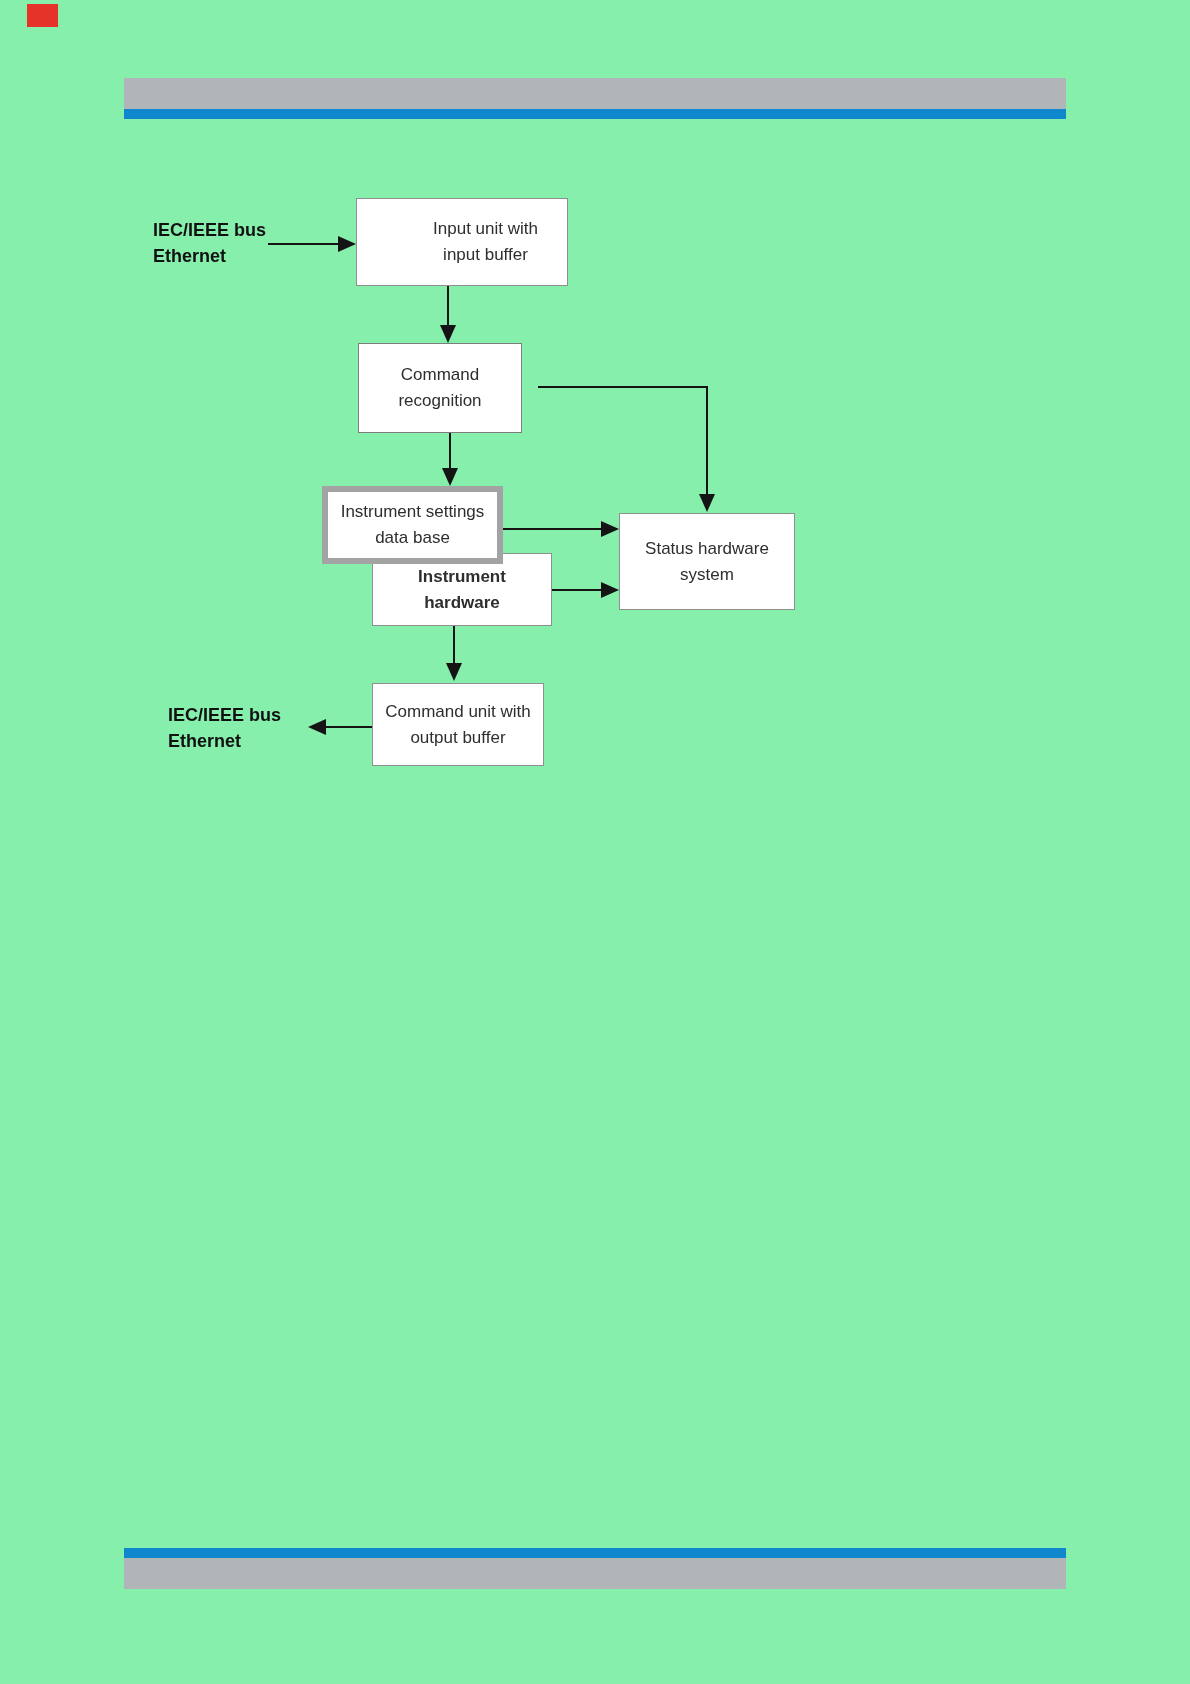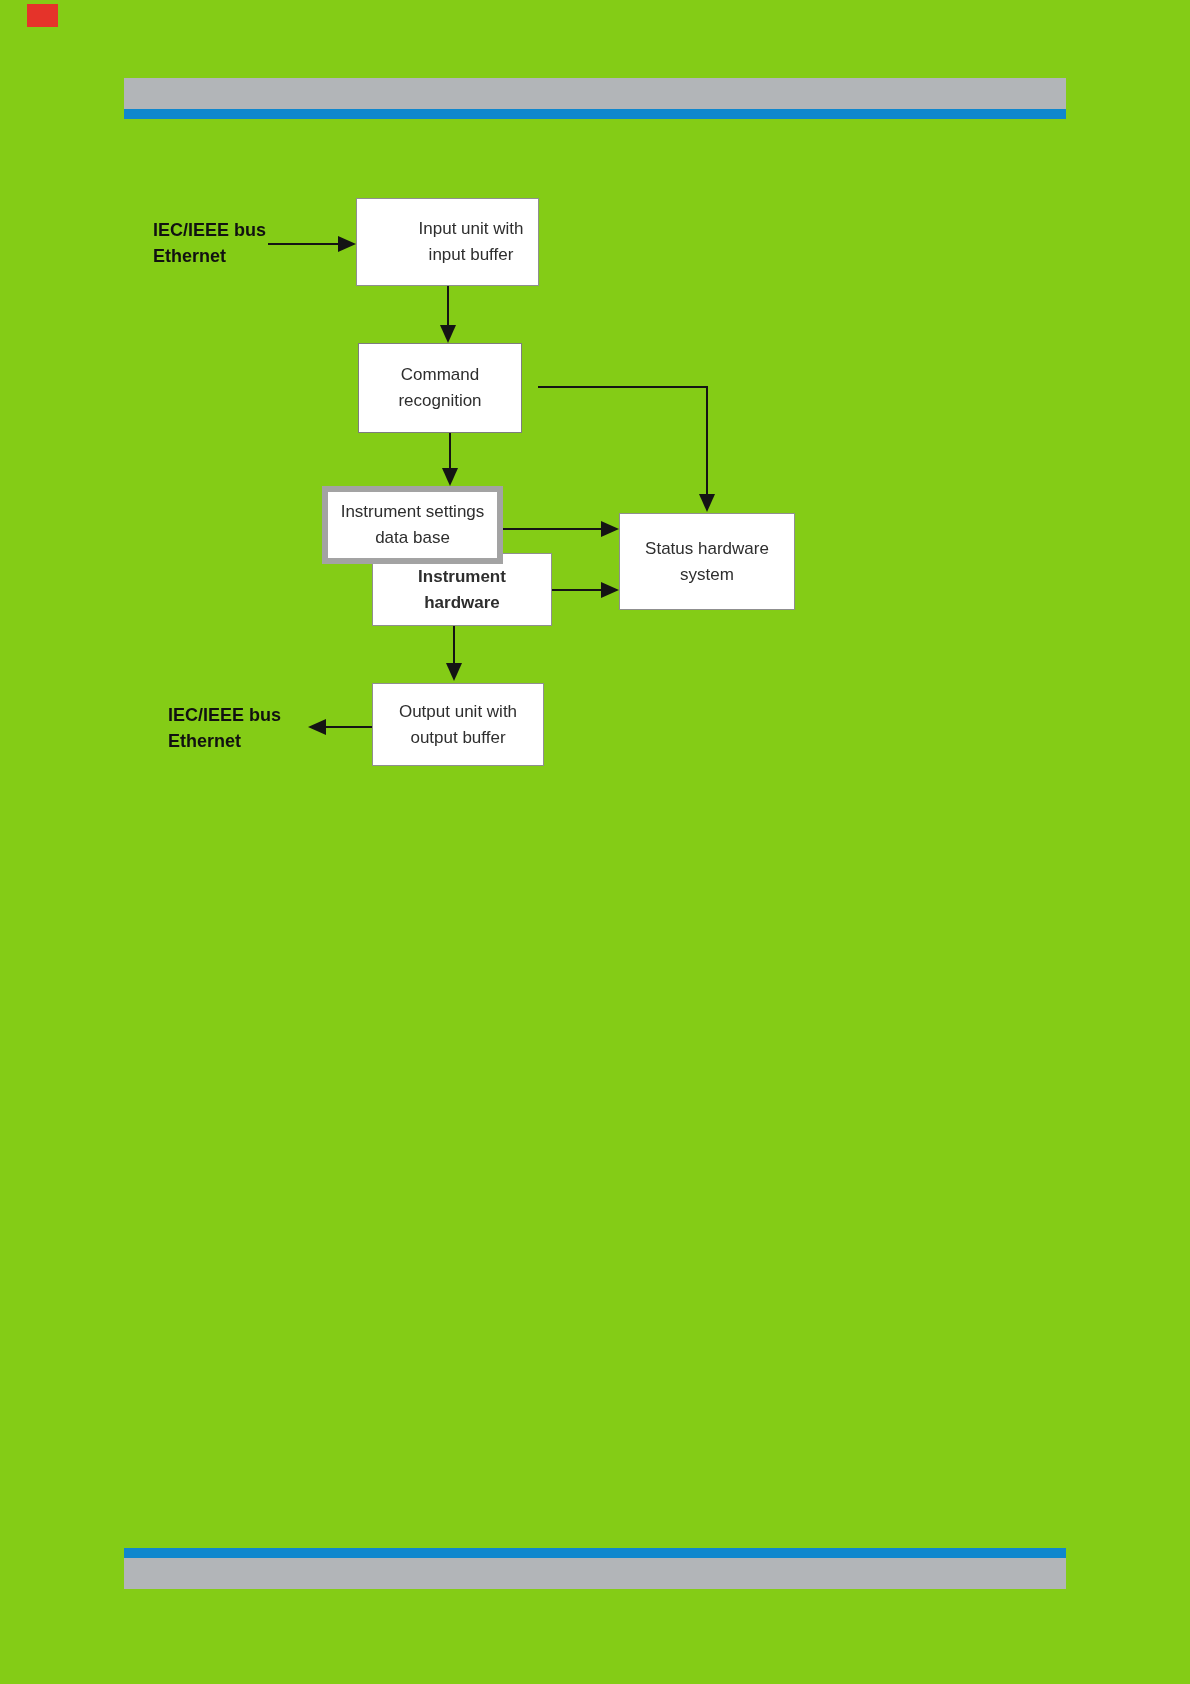--- a/index.html
+++ b/index.html
@@ -1,20 +1,20 @@
 <!DOCTYPE html>
 <html><head>
 <meta charset="utf-8">
 <style>
   html, body { margin: 0; padding: 0; background: #ffffff; }
   #page {
     position: relative;
     width: 1190px;
     height: 1684px;
-    background: #84cc16;
+    background: #86efac;
     overflow: hidden;
     font-family: "Liberation Sans", sans-serif;
   }
 
   
   .red-marker   { position: absolute; left: 27px;  top: 4px;    width: 31px;  height: 23px; background: #e5332a; }
   .band-gray    { position: absolute; left: 124px; width: 942px; height: 31px; background: #b2b5b8; }
   .band-blue    { position: absolute; left: 124px; width: 942px; height: 10px; background: #0f87cd; }
   .hdr-gray     { top: 78px; }
   .hdr-blue     { top: 109px; }
@@ -31,21 +31,21 @@
     align-items: center;
     justify-content: center;
     text-align: center;
   }
   .node .lbl {
     white-space: pre-line;
     font-size: 17px;
     line-height: 26px;
     color: #2e2e2e;
   }
-  .n-input    { left: 356px; top: 198px; width: 183px; height: 88px; padding-left: 47px; }
+  .n-input    { left: 356px; top: 198px; width: 212px; height: 88px; padding-left: 47px; }
   .n-command  { left: 358px; top: 343px; width: 164px; height: 90px; border-color: #7d7d7d; }
   .n-settings { left: 322px; top: 486px; width: 181px; height: 78px; border: 6px solid #a3a3a3; z-index: 3; }
   .n-hardware { left: 372px; top: 553px; width: 180px; height: 73px; z-index: 1; font-weight: bold; }
   .n-status   { left: 619px; top: 513px; width: 176px; height: 97px; }
   .n-output   { left: 372px; top: 683px; width: 172px; height: 83px; }
 
   
   .bus-label {
     position: absolute;
     white-space: pre-line;
@@ -112,21 +112,21 @@
     </div>
     <div class="node n-hardware">
       <div class="lbl">Instrument
 hardware</div>
     </div>
     <div class="node n-status">
       <div class="lbl">Status hardware
 system</div>
     </div>
     <div class="node n-output">
-      <div class="lbl">Output unit with
+      <div class="lbl">Command unit with
 output buffer</div>
     </div>
 
     <div class="shaft s-bus-in"></div>
     <div class="head ah-right h-bus-in"></div>
 
     <div class="shaft s-in-cmd"></div>
     <div class="head ah-down h-in-cmd"></div>
 
     <div class="shaft s-cmd-status-h"></div>

